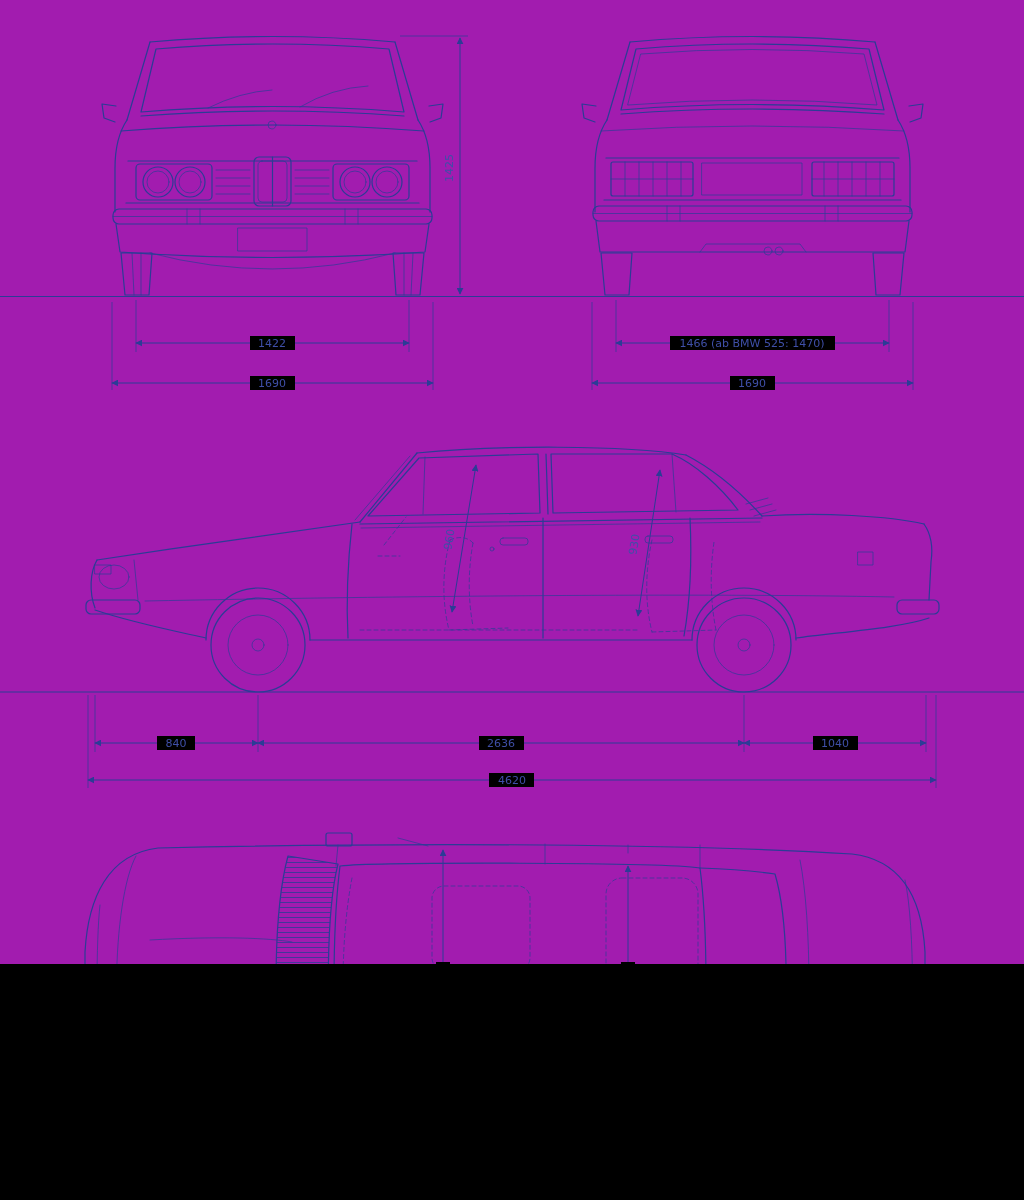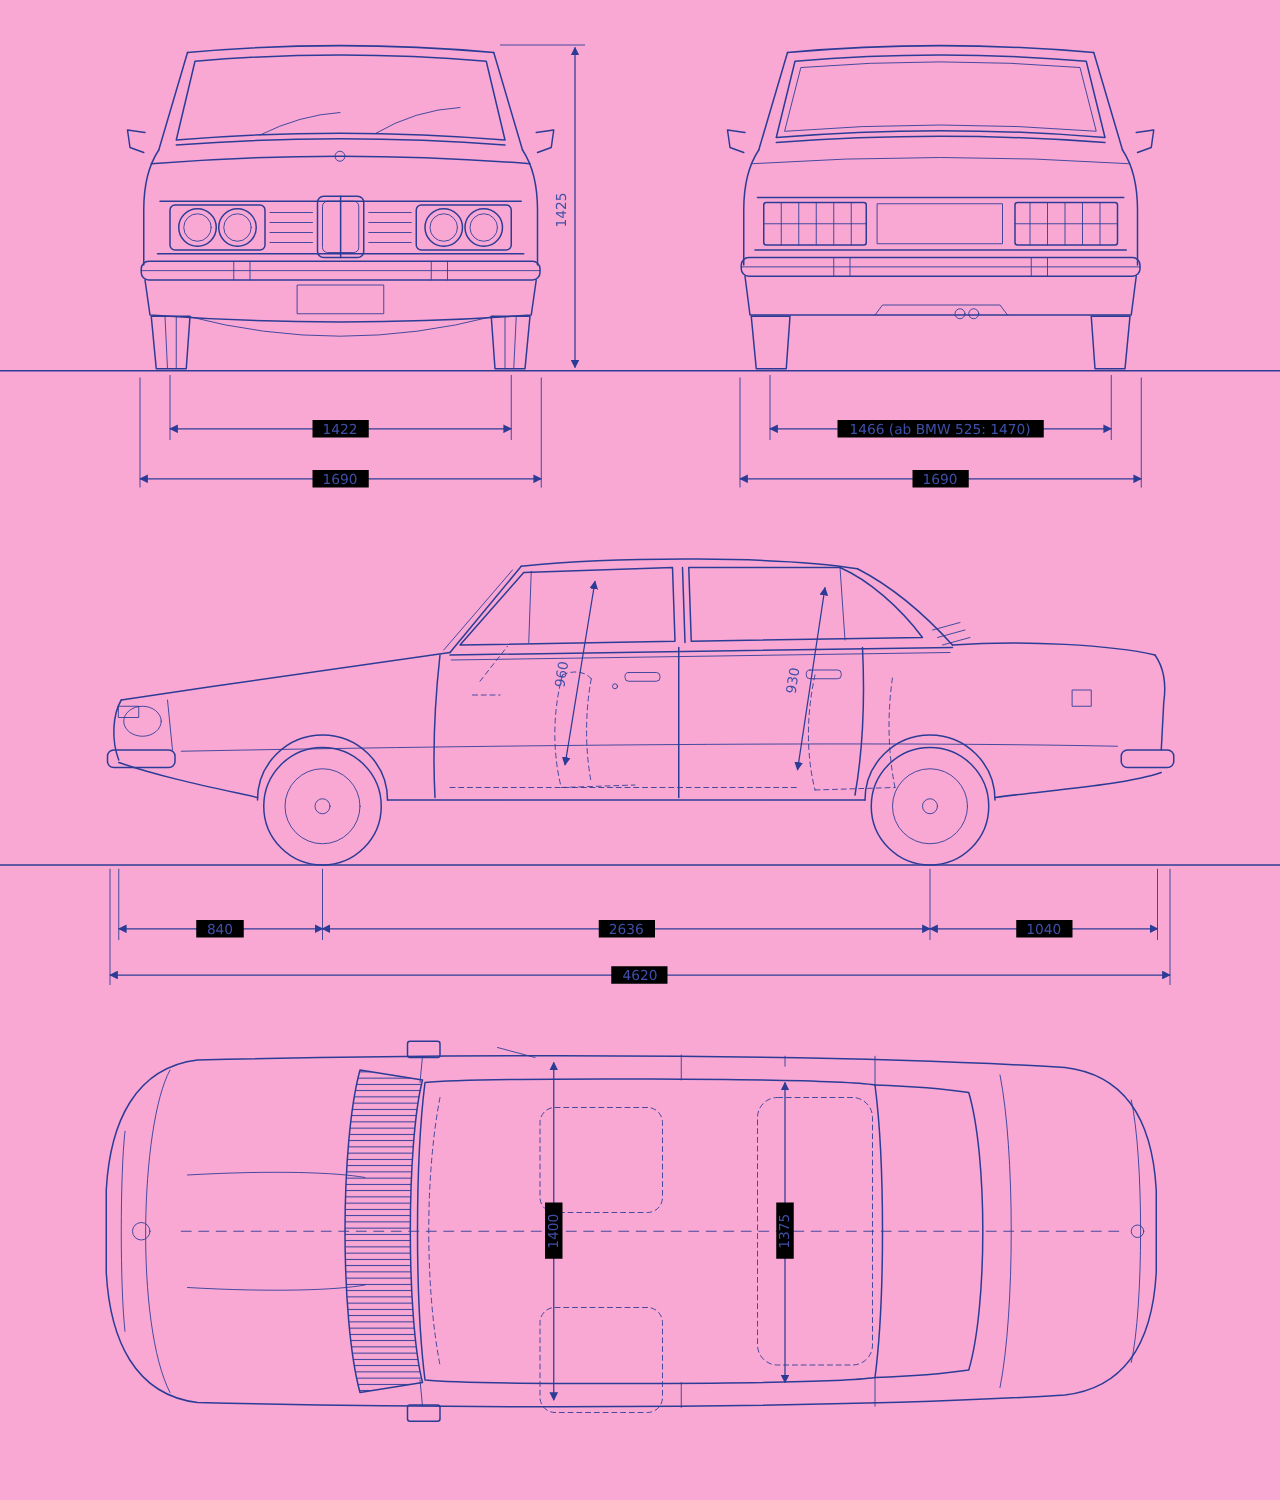--- a/index.html
+++ b/index.html
@@ -1,16 +1,16 @@
 <!DOCTYPE html>
 <html><head>
 <meta charset="utf-8">
 <style>
   html,body{margin:0;padding:0;background:#000;}
-  .stage{position:relative;width:1024px;height:1200px;background:#f9a8d4;overflow:hidden;text-decoration:underline;}
+  .stage{position:relative;width:1024px;height:964px;background:#a21caf;overflow:hidden;text-decoration:underline;}
   svg{display:block;}
   .ln{fill:none;stroke:#2c3c96;stroke-width:1.2;stroke-linecap:round;stroke-linejoin:round;}
   .th{fill:none;stroke:#2c3c96;stroke-width:0.7;stroke-linecap:round;stroke-linejoin:round;}
   .dash{fill:none;stroke:#2c3c96;stroke-width:0.7;stroke-dasharray:4 3;}
   .dim{fill:none;stroke:#2c3c96;stroke-width:1;}
   .ext{fill:none;stroke:#2c3c96;stroke-width:0.7;}
   .lblbg{fill:#000;stroke:none;}
   text{fill:#3f4fa8;font:11px "DejaVu Sans", sans-serif;}
 </style>
 </head>

